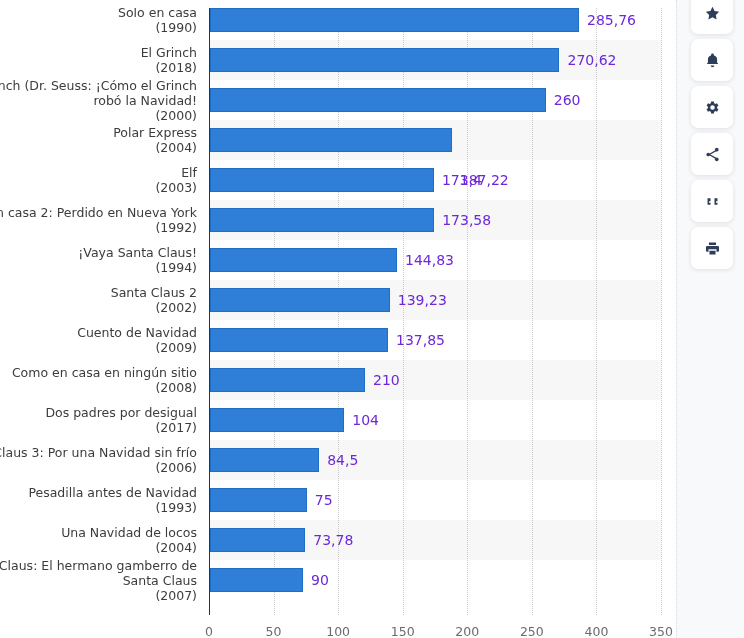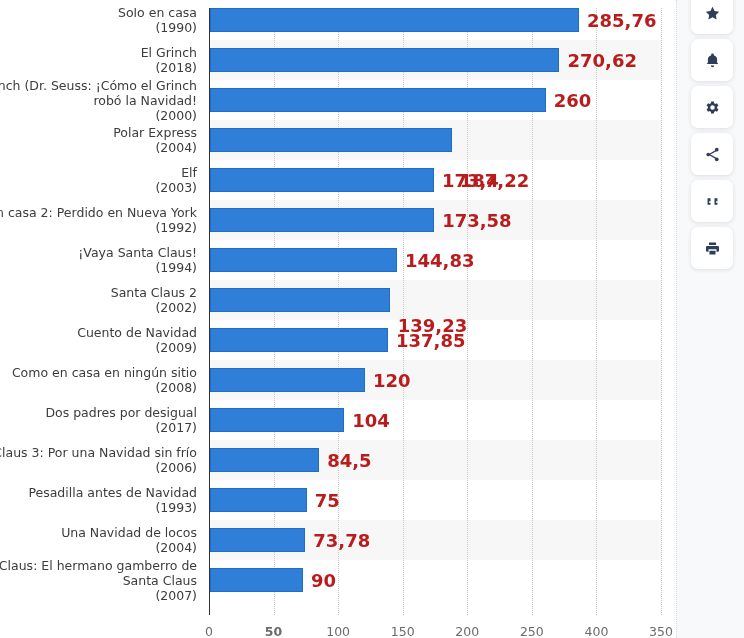--- a/index.html
+++ b/index.html
@@ -92,23 +92,23 @@
     top: 8px;
     height: 24px;
     background: #2f7ed8;
     border: 1px solid #1f6ec4;
     box-sizing: border-box;
   }
   .bar-value {
     position: absolute;
     top: 50%;
     transform: translateY(-50%);
-    font-size: 18px;
-    font-weight: bold;
-    color: #b91c1c;
+    font-size: 14px;
+    font-weight: normal;
+    color: #6d28d9;
     white-space: nowrap;
   }
 
   
   #x-axis-labels {
     position: absolute;
     left: 0;
     top: 607px;
     width: 676px;
     height: 31px;
@@ -230,37 +230,37 @@
             </div>
             <div class="bar" style="width: 187.038px;"></div>
             <div class="bar-value" style="left: 405.038px;">144,83</div>
           </div>
           <div class="row" style="top: 272px;">
             <div class="cat-label">
               <span class="yr">Santa Claus 2</span>
               <span class="yr">(2002)</span>
             </div>
             <div class="bar" style="width: 179.806px;"></div>
-            <div class="bar-value" style="left: 397.806px; margin-top: 25px;">139,23</div>
+            <div class="bar-value" style="left: 397.806px;">139,23</div>
           </div>
           <div class="row" style="top: 312px;">
             <div class="cat-label">
               <span class="yr">Cuento de Navidad</span>
               <span class="yr">(2009)</span>
             </div>
             <div class="bar" style="width: 178.023px;"></div>
             <div class="bar-value" style="left: 396.023px;">137,85</div>
           </div>
           <div class="row" style="top: 352px;">
             <div class="cat-label">
               <span class="yr">Como en casa en ningún sitio</span>
               <span class="yr">(2008)</span>
             </div>
             <div class="bar" style="width: 154.971px;"></div>
-            <div class="bar-value" style="left: 372.971px;">120</div>
+            <div class="bar-value" style="left: 372.971px;">210</div>
           </div>
           <div class="row" style="top: 392px;">
             <div class="cat-label">
               <span class="yr">Dos padres por desigual</span>
               <span class="yr">(2017)</span>
             </div>
             <div class="bar" style="width: 134.309px;"></div>
             <div class="bar-value" style="left: 352.309px;">104</div>
           </div>
           <div class="row" style="top: 432px;">
@@ -293,21 +293,21 @@
               <span class="yr">Santa Claus</span>
               <span class="yr">(2007)</span>
             </div>
             <div class="bar" style="width: 92.9829px;"></div>
             <div class="bar-value" style="left: 310.983px;">90</div>
           </div>
         </div>
     </div>
     <div id="x-axis-labels">
         <div class="xtick" style="left: 209px;">0</div>
-        <div class="xtick" style="left: 273.571px; font-weight: bold;">50</div>
+        <div class="xtick" style="left: 273.571px;">50</div>
         <div class="xtick" style="left: 338.143px;">100</div>
         <div class="xtick" style="left: 402.714px;">150</div>
         <div class="xtick" style="left: 467.286px;">200</div>
         <div class="xtick" style="left: 531.857px;">250</div>
         <div class="xtick" style="left: 596.429px;">400</div>
         <div class="xtick" style="left: 661px;">350</div>
       </div>
   </div>
 
   <div id="side-rail">

